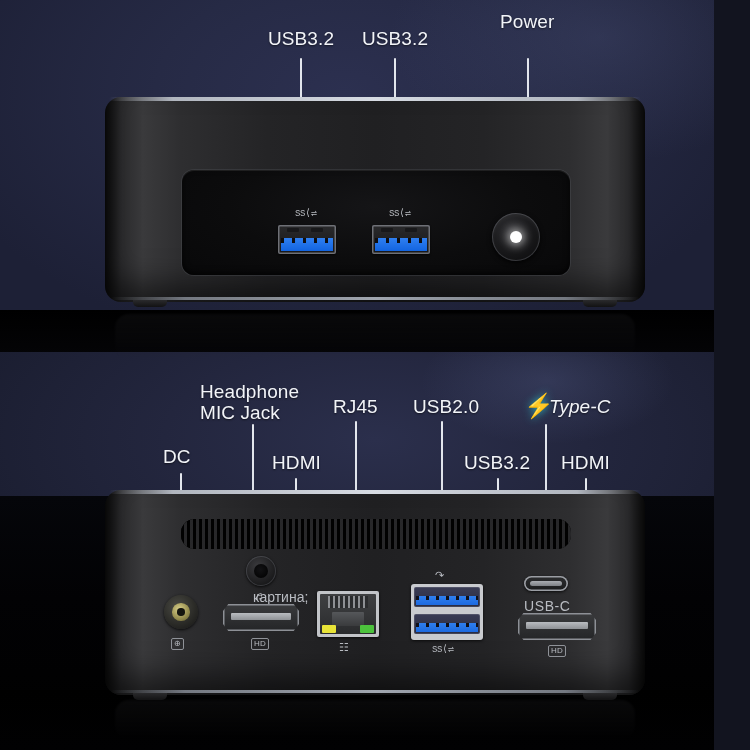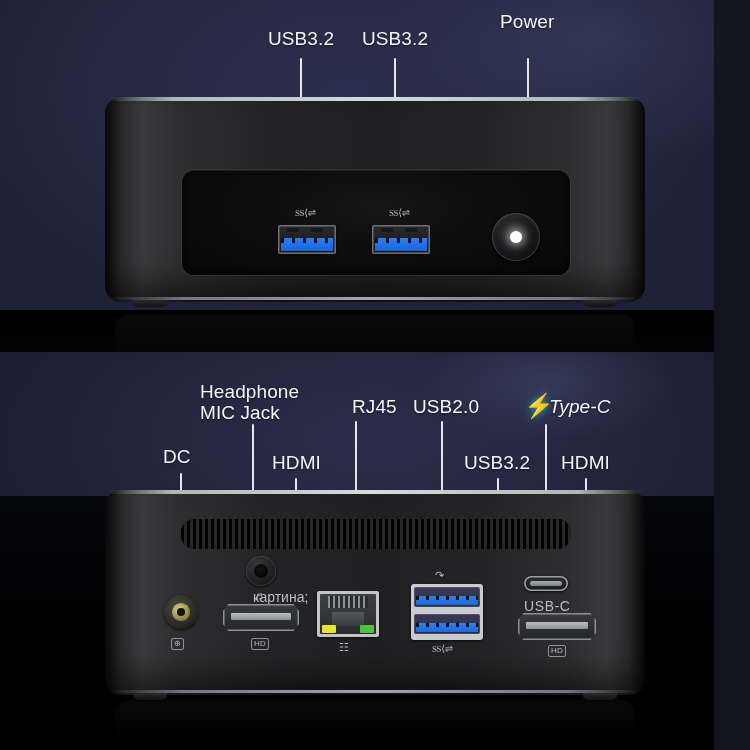--- a/index.html
+++ b/index.html
@@ -150,21 +150,21 @@
     display:flex;align-items:center;justify-content:center;
   }
   .powerbtn .led{
     width:12px;height:12px;border-radius:50%;background:#ffffff;
     box-shadow:0 0 8px 3px rgba(255,255,255,.55);
   }
 
   
   .sslogo{
     position:absolute;color:#b9bcc2;font-size:9px;letter-spacing:-.4px;
-    font-family:Liberation Serif, serif;white-space:nowrap;
+    font-family:Liberation Mono, monospace;white-space:nowrap;
   }
   .porttext{
     position:absolute;color:#b9bcc2;font-size:14px;letter-spacing:.6px;white-space:nowrap;
   }
   .hdbox{
     position:absolute;color:#b9bcc2;font-size:8px;letter-spacing:.3px;
     border:1px solid #8f9298;border-radius:2px;padding:0px 2px;line-height:10px;
   }
 
   
@@ -315,21 +315,21 @@
       <div class="powerbtn" style="left:310px;top:43px;width:48px;height:48px;">
         <div class="led"></div>
       </div>
     </div>
   </div>
 
   <div class="lbl two" style="left:200px;top:381px;">
     <div>Headphone</div>
     <div>MIC Jack</div>
   </div>
-  <div class="lbl" style="left:352px;top:396px;">RJ45</div>
+  <div class="lbl" style="left:333px;top:396px;">RJ45</div>
   <div class="lbl" style="left:413px;top:396px;">USB2.0</div>
   <div class="bolt" style="left:524px;top:394px;">⚡</div>
   <div class="lbl" style="left:549px;top:396px;font-style:italic;">Type-C</div>
 
   <div class="vline" style="left:252px;top:424px;height:166px;"></div>
   <div class="dot" style="left:248px;top:578px;"></div>
   <div class="vline" style="left:355px;top:421px;height:170px;"></div>
   <div class="dot" style="left:351px;top:586px;"></div>
   <div class="vline" style="left:441px;top:421px;height:157px;"></div>
   <div class="dot" style="left:437px;top:573px;"></div>

